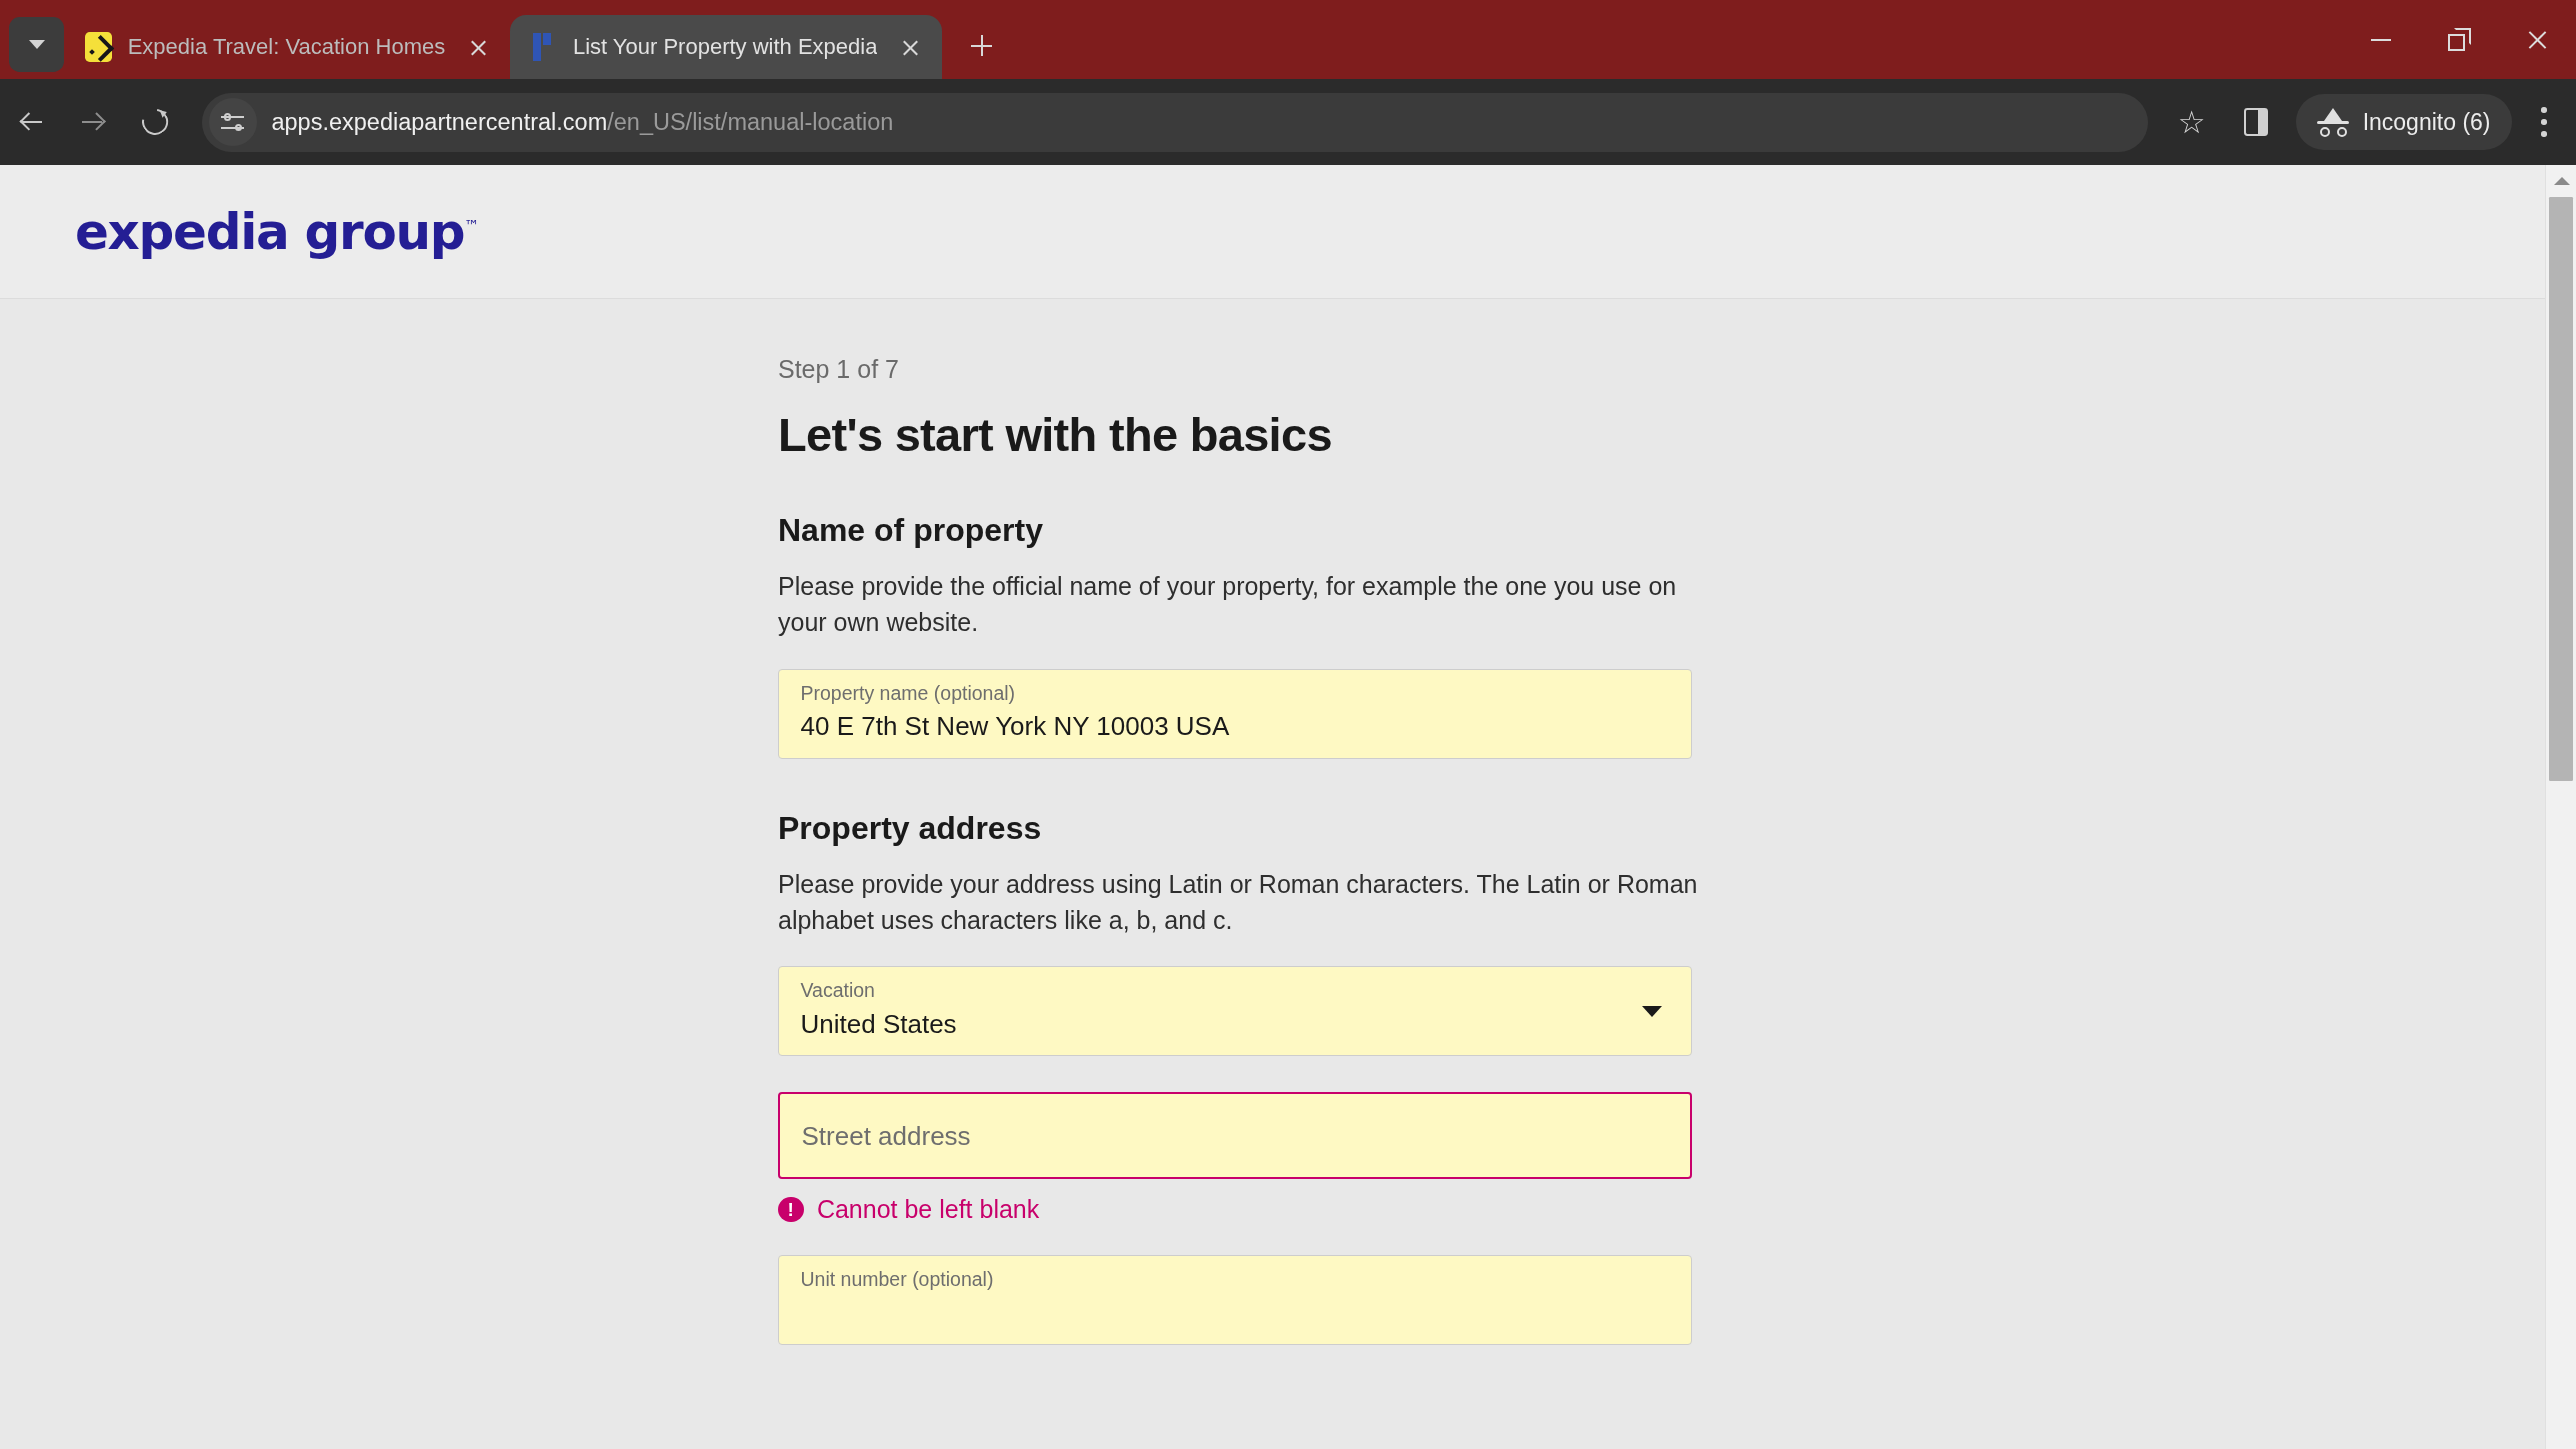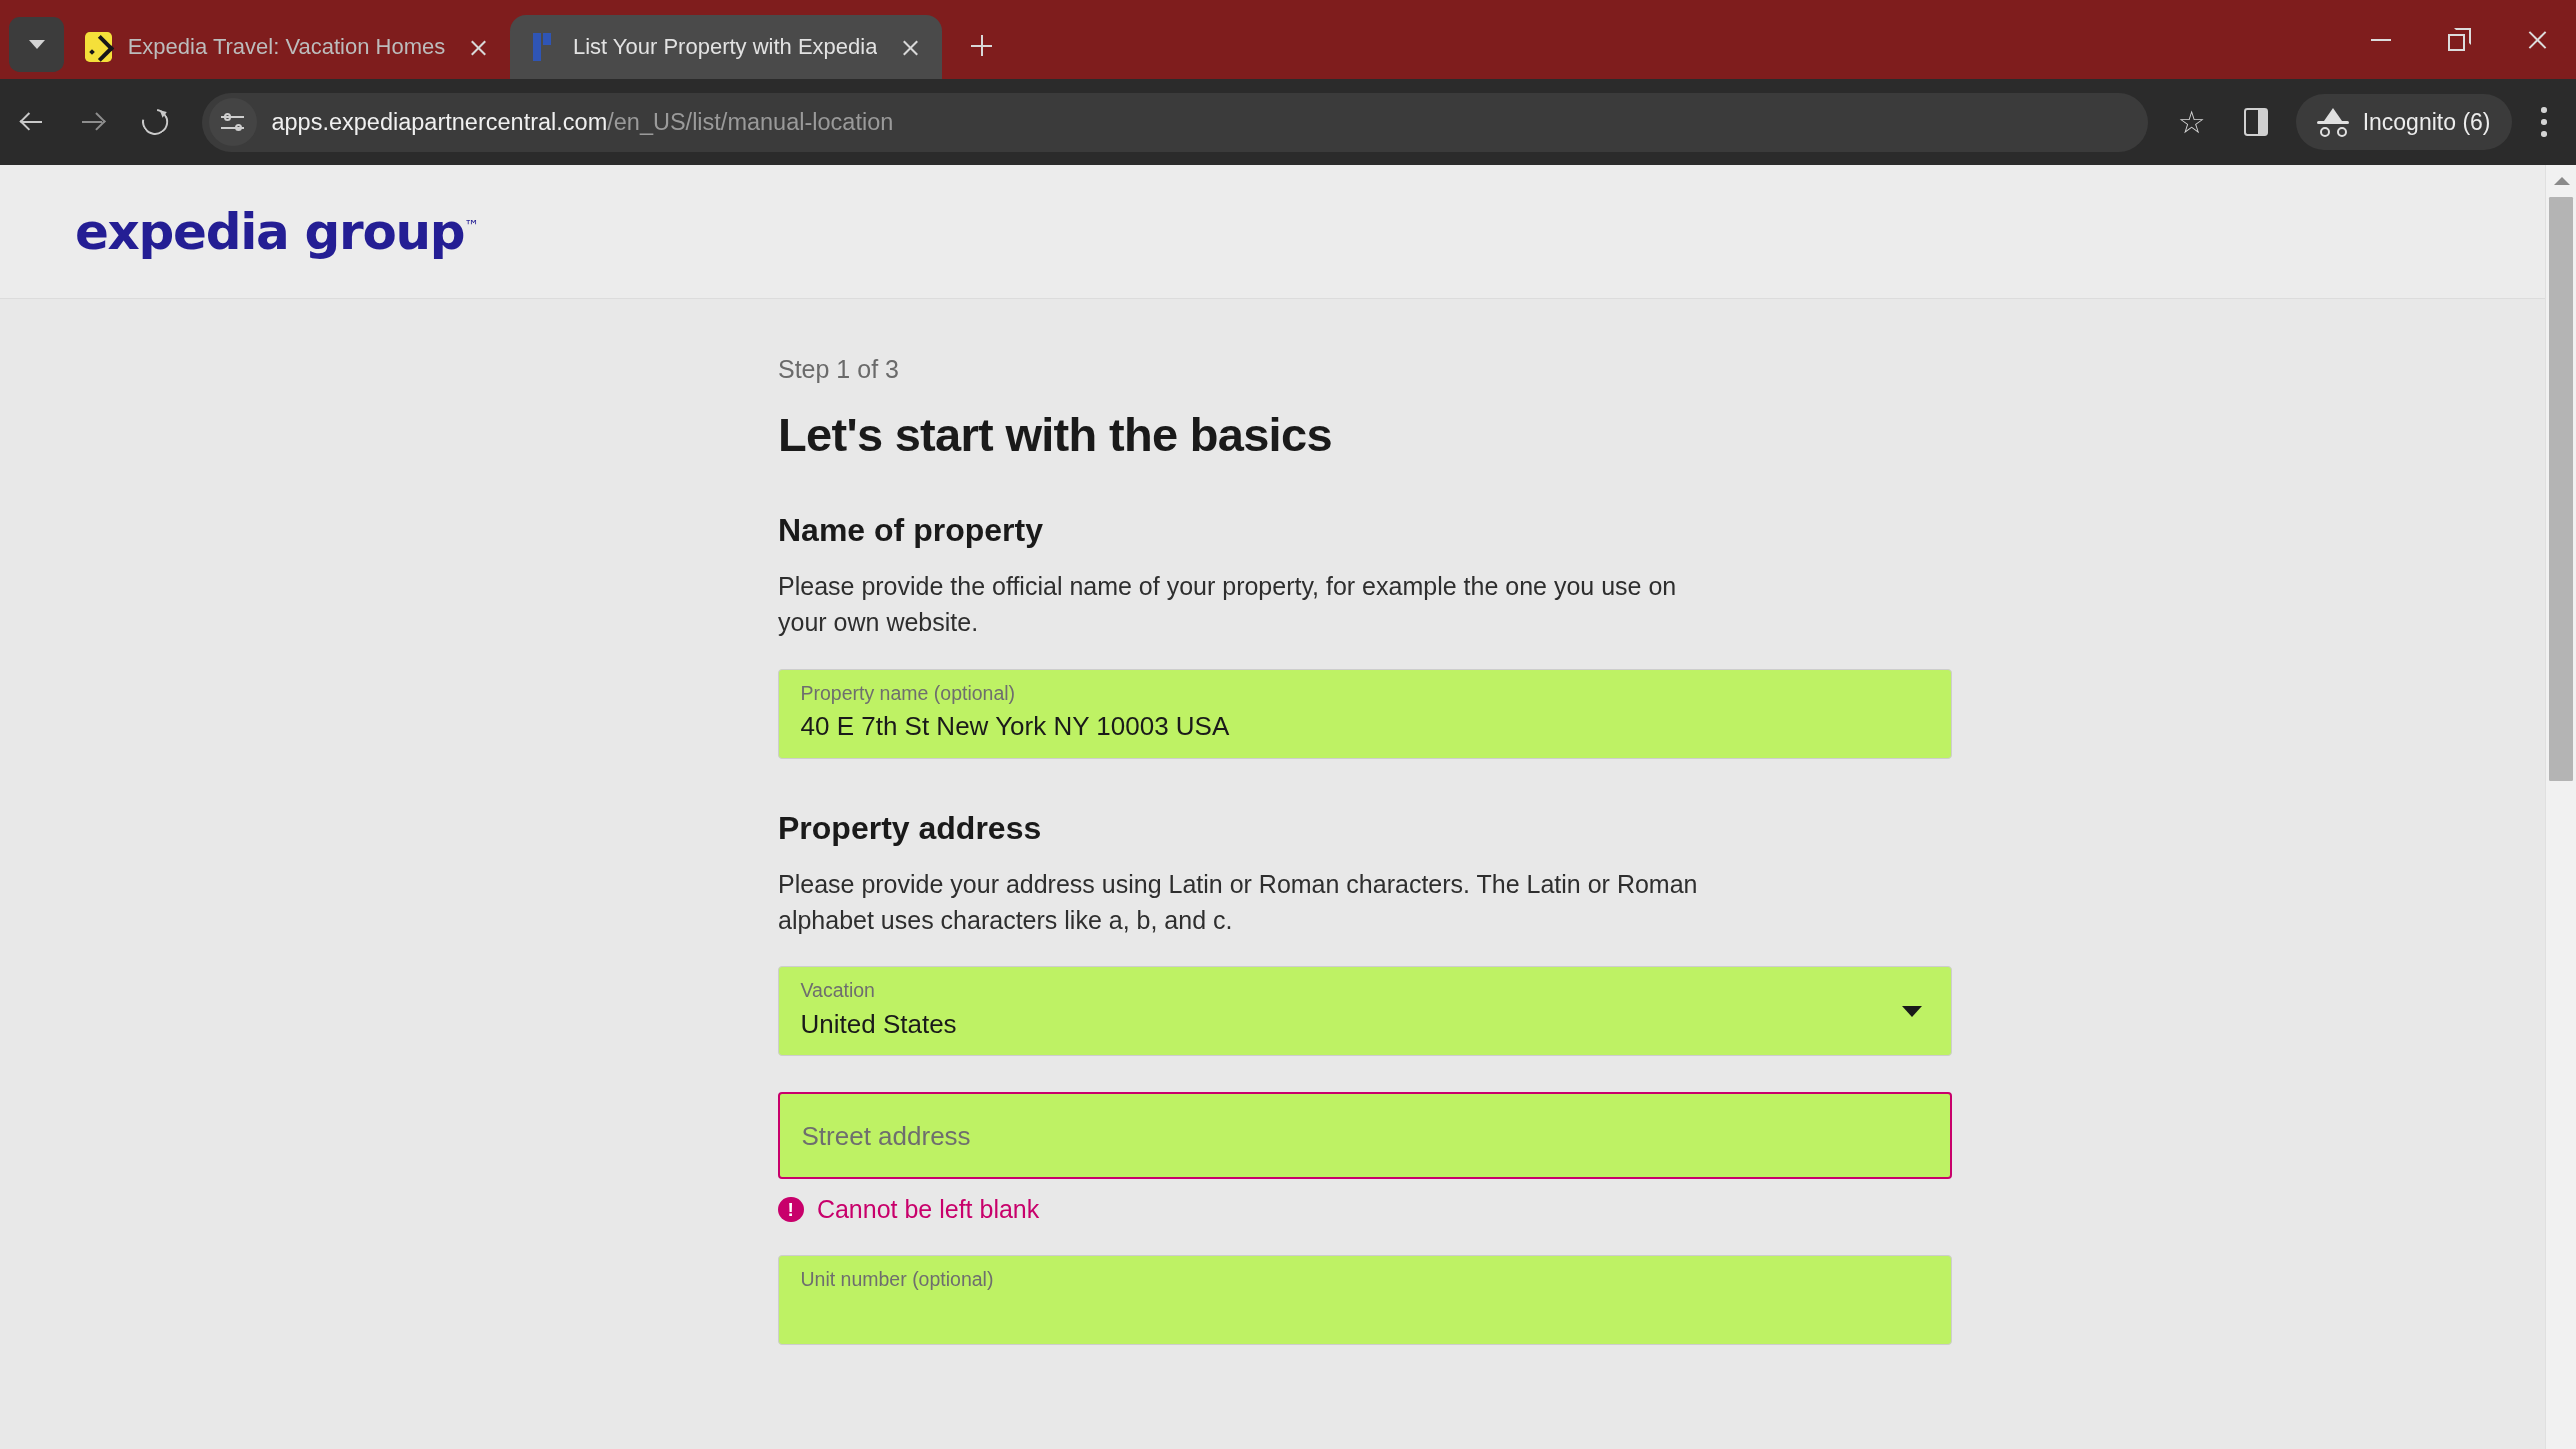--- a/index.html
+++ b/index.html
@@ -353,23 +353,23 @@
   }
   .section-desc {
     font-size: 25px;
     color: #2e2e2e;
     line-height: 1.45;
     margin-bottom: 28px;
     max-width: 953px;
   }
 
   .field {
-    width: 1174px;
+    width: 914px;
     height: 90px;
-    background: #bef264;
+    background: #fef9c3;
     border: 1.3px solid #cdcdcd;
     border-radius: 4px;
     position: relative;
     padding: 13.4px 21.5px 0 21.5px;
   }
   .field.error {
     border: 2.7px solid #c8006b;
     height: 87px;
   }
   .field-label {
@@ -550,21 +550,21 @@
   </div>
 
   <div class="viewport">
 
     <div class="page-header">
       <div class="logo"><span>expedia group</span><sup>™</sup></div>
     </div>
 
     <div class="content">
 
-      <div class="step-label">Step 1 of 3</div>
+      <div class="step-label">Step 1 of 7</div>
       <h1 class="page-title">Let's start with the basics</h1>
 
       <h2 class="section-title">Name of property</h2>
       <p class="section-desc">Please provide the official name of your property, for example the one you use on your own website.</p>
 
       <div class="field">
         <div class="field-label">Property name (optional)</div>
         <div class="field-value">40 E 7th St New York NY 10003 USA</div>
       </div>
 

